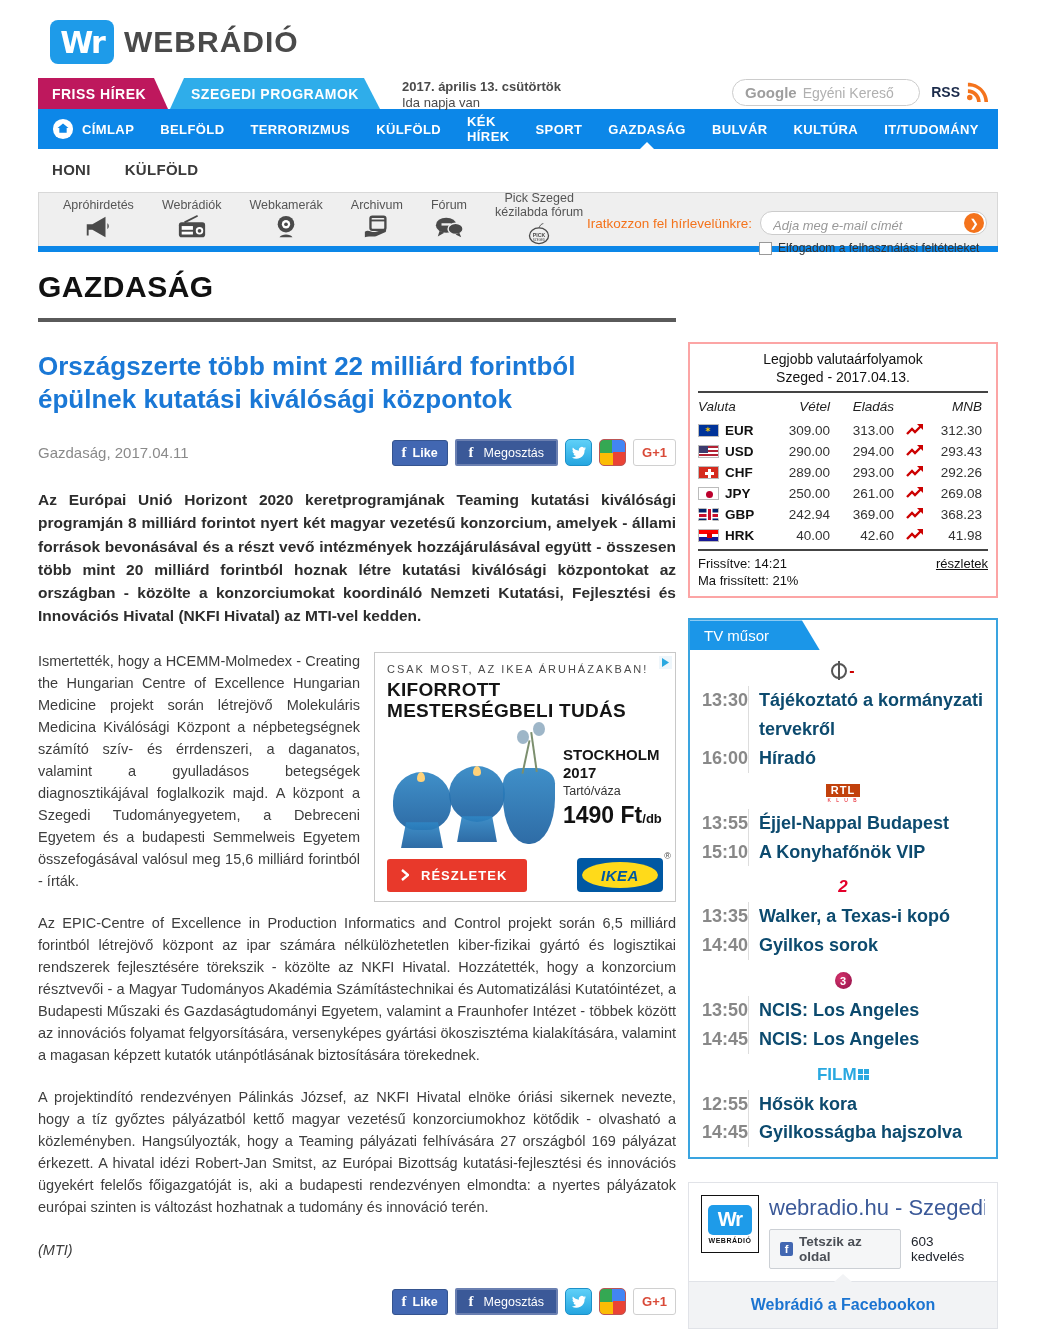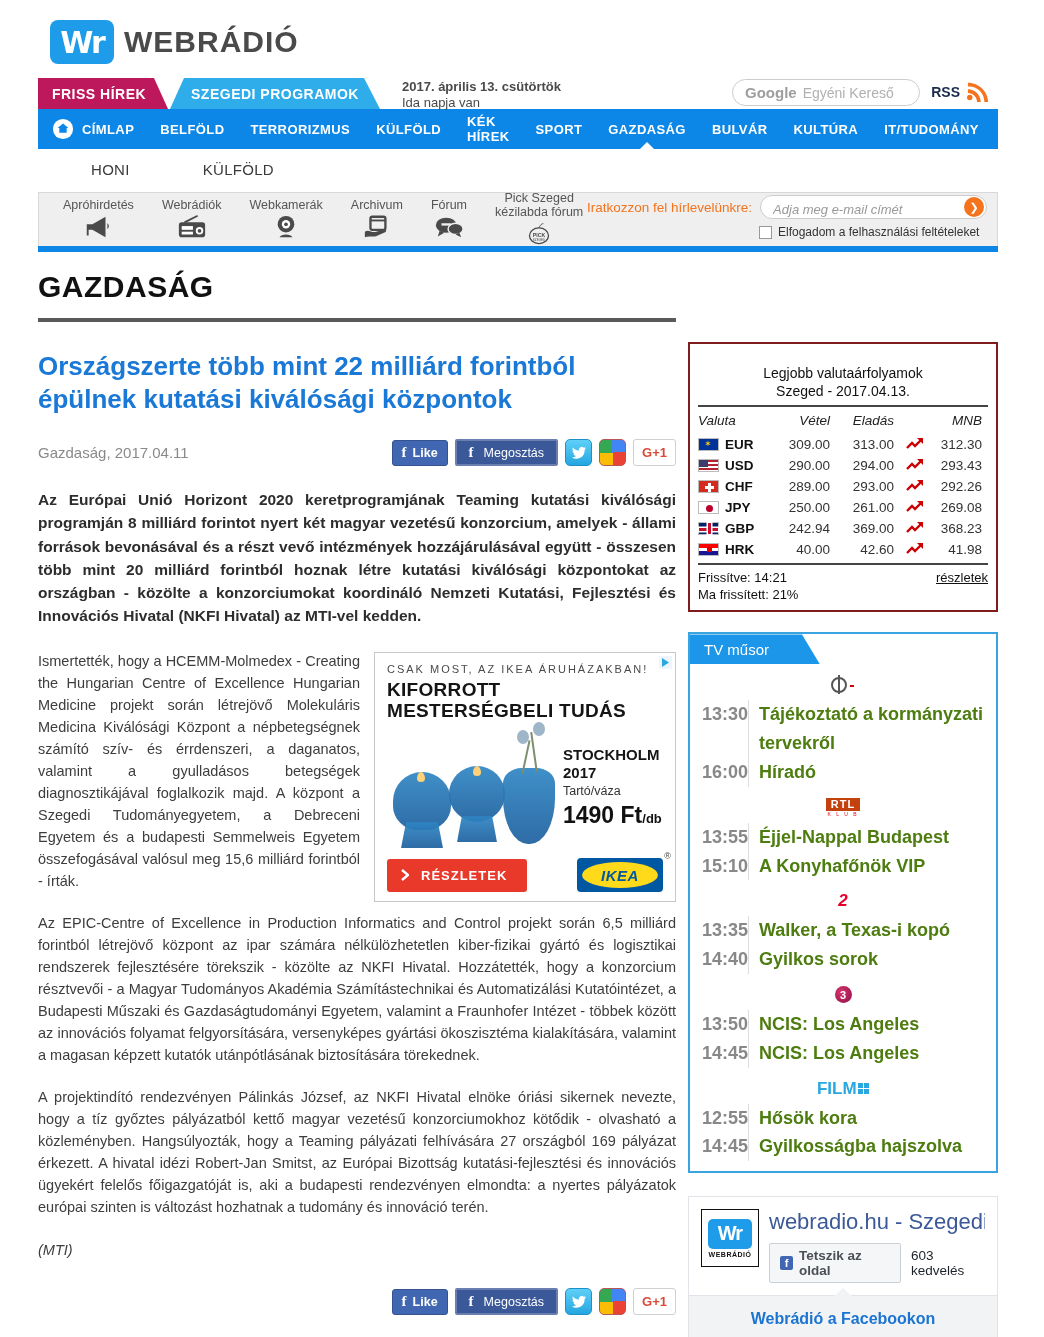--- a/index.html
+++ b/index.html
@@ -36,30 +36,30 @@
 
   
   .mainnav { height:40px; background:#0c87e8; display:flex; align-items:center; padding:0 14px; gap:26px; }
   .navitem { color:#fff; font-weight:bold; font-size:13px; letter-spacing:0.4px; position:relative; cursor:pointer; display:flex; align-items:center; gap:8px; height:100%; }
   .nav-active .notch { position:absolute; bottom:0; left:50%; transform:translateX(-50%);
     width:0; height:0; border-left:7px solid transparent; border-right:7px solid transparent; border-bottom:7px solid #fff; }
   .homeicon { width:22px; height:22px; }
 
   
   .subnav { display:flex; gap:34px; padding:12px 14px 10px; }
-  .subnav span { font-weight:normal; font-size:15px; color:#3a3a3a; letter-spacing:0.3px; cursor:pointer;margin-left:39px; }
+  .subnav span { font-weight:bold; font-size:15px; color:#3a3a3a; letter-spacing:0.3px; cursor:pointer; }
 
   
   .toolbar { margin-top:4px; background:#efefef; border:1px solid #d8d8d8; border-bottom:none;
     height:54px; display:flex; align-items:center; padding:0 10px; position:relative; }
   .blueline { height:6px; background:#0c87e8; }
   .tbitem { display:flex; flex-direction:column; align-items:center; margin:0 14px; cursor:pointer; }
   .tbitem .lbl { font-size:12.5px; color:#555; margin-bottom:2px; text-align:center; line-height:1.1; }
   .tbitem svg { height:26px; }
-  .newsletter { position:absolute; right:10px; top:2px; width:400px; }
+  .newsletter { position:absolute; right:10px; top:18px; width:400px; }
   .nl-row1 { display:flex; align-items:center; gap:8px; }
   .nl-label { color:#f4731c; font-size:13.5px; white-space:nowrap; }
   .nl-inputwrap { position:relative; flex:1; }
   .nl-input { width:100%; height:24px; border:1px solid #ccc; border-radius:12px; padding:4px 30px 0 12px;
     font-style:italic; font-size:13px; color:#555; font-family:"Liberation Sans",sans-serif; }
   .nl-input::placeholder { color:#999; }
   .nl-go { position:absolute; right:3px; top:2px; width:20px; height:20px; background:#f4731c; border-radius:50%;
     color:#fff; font-size:11px; display:flex; align-items:center; justify-content:center; cursor:pointer; }
   .nl-row2 { display:flex; align-items:center; gap:6px; margin-top:6px; justify-content:flex-start; padding-left:172px; }
   .nl-check { width:13px; height:13px; border:1px solid #999; background:#fff; cursor:pointer; }
@@ -123,21 +123,21 @@
   .ik-bottom { display:flex; align-items:center; justify-content:space-between; margin-top:10px; }
   .ik-cta { background:#e8392b; color:#fff; font-weight:bold; font-size:13px; letter-spacing:1px;
     padding:9px 20px 9px 14px; border-radius:3px; display:flex; align-items:center; gap:12px; cursor:pointer; }
   .ik-logo { width:86px; height:34px; background:#0058a3; border-radius:4px; position:relative;
     display:flex; align-items:center; justify-content:center; }
   .ik-oval { width:76px; height:26px; background:#ffda1a; border-radius:50%; display:flex; align-items:center; justify-content:center; }
   .ik-word { color:#0058a3; font-weight:bold; font-size:15px; letter-spacing:0.5px; font-style:italic; }
   .ik-reg { position:absolute; top:-7px; right:-8px; font-size:9px; color:#444; }
 
   
-  .curbox { border:2px solid #7f1d1d; background:#fff; padding:20px 8px 8px; margin-top:74px; }
+  .curbox { border:2px solid #fca5a5; background:#fff; padding:6px 8px 8px; margin-top:74px; }
   .cur-title { text-align:center; font-size:14px; color:#111; line-height:1.3; }
   .cur-sep { height:2px; background:#444; margin:5px 0 4px; }
   .cur-grid { display:grid; grid-template-columns:76px 62px 64px 34px 1fr; align-items:center; row-gap:4px; font-size:13.5px; }
   .cur-head { font-style:italic; color:#222; padding:2px 0 4px; }
   .cur-head.num, .cur-num { text-align:right; padding-right:6px; }
   .cur-code { font-weight:bold; color:#111; display:flex; align-items:center; gap:6px; }
   .flag { width:21px; height:13px; display:inline-block; border:1px solid #bbb; position:relative; flex:none; }
   .f-eur { background:#003399; } .f-eur::after { content:"✶"; color:#ffcc00; font-size:7px; position:absolute; left:6px; top:1px; }
   .f-usd { background:repeating-linear-gradient(#b22234 0 2px,#fff 2px 4px); }
   .f-usd::after { content:""; position:absolute; left:0; top:0; width:9px; height:7px; background:#3c3b6e; }
@@ -155,21 +155,21 @@
   .cur-sep2 { height:2px; background:#444; margin:5px 0 5px; }
 
   .tvbox { border:2px solid #3aa4e0; background:#fff; margin-top:20px; padding-bottom:10px; }
   .tvtab { width:130px; height:30px; background:#1b96e8; color:#fff; font-size:15px;
     display:flex; align-items:center; padding-left:14px;
     clip-path:polygon(0 0,calc(100% - 18px) 0,100% 100%,0 100%); }
   .tvgroup { margin-top:10px; }
   .tvlogo { text-align:center; margin:6px 0 4px; height:22px; display:flex; align-items:center; justify-content:center; gap:2px; }
   .tvrow { display:flex; font-size:18px; line-height:1.6; padding:0 12px; }
   .tvtime { width:46px; color:#888; font-weight:bold; flex:none; }
-  .tvshow { border-left:1px solid #ddd; padding-left:10px; color:#4d7c0f; font-weight:bold; cursor:pointer; }
+  .tvshow { border-left:1px solid #ddd; padding-left:10px; color:#0c4a6e; font-weight:bold; cursor:pointer; }
   .logo-m1 { width:16px; height:16px; border:2.5px solid #555; border-radius:50%; position:relative; display:inline-block; }
   .logo-m1::after { content:""; position:absolute; left:4.5px; top:-4px; width:2.5px; height:19px; background:#555; }
   .m1dash { color:#c00; font-weight:bold; }
   .logo-rtl { background:#c2410c; color:#fff; font-weight:bold; font-size:11px; padding:1px 5px; letter-spacing:1px; line-height:1; }
   .rtlsub { display:block; font-size:5px; letter-spacing:2px; color:#e40613; }
   .rtlwrap { display:inline-flex; flex-direction:column; align-items:center; }
   .logo-tv2 { color:#e4002b; font-weight:bold; font-size:17px; font-style:italic; }
   .logo-v3 { width:17px; height:17px; border-radius:50%; background:radial-gradient(circle at 35% 35%, #d6336c, #8f1048); color:#fff; font-size:11px; font-weight:bold; display:inline-flex; align-items:center; justify-content:center; }
   .logo-filmp { color:#29a8e0; font-weight:bold; font-size:17px; letter-spacing:0; display:inline-flex; align-items:center; gap:1px; }
   .fp-grid { display:inline-grid; grid-template-columns:5px 5px; grid-template-rows:5px 5px; gap:1.5px; }

